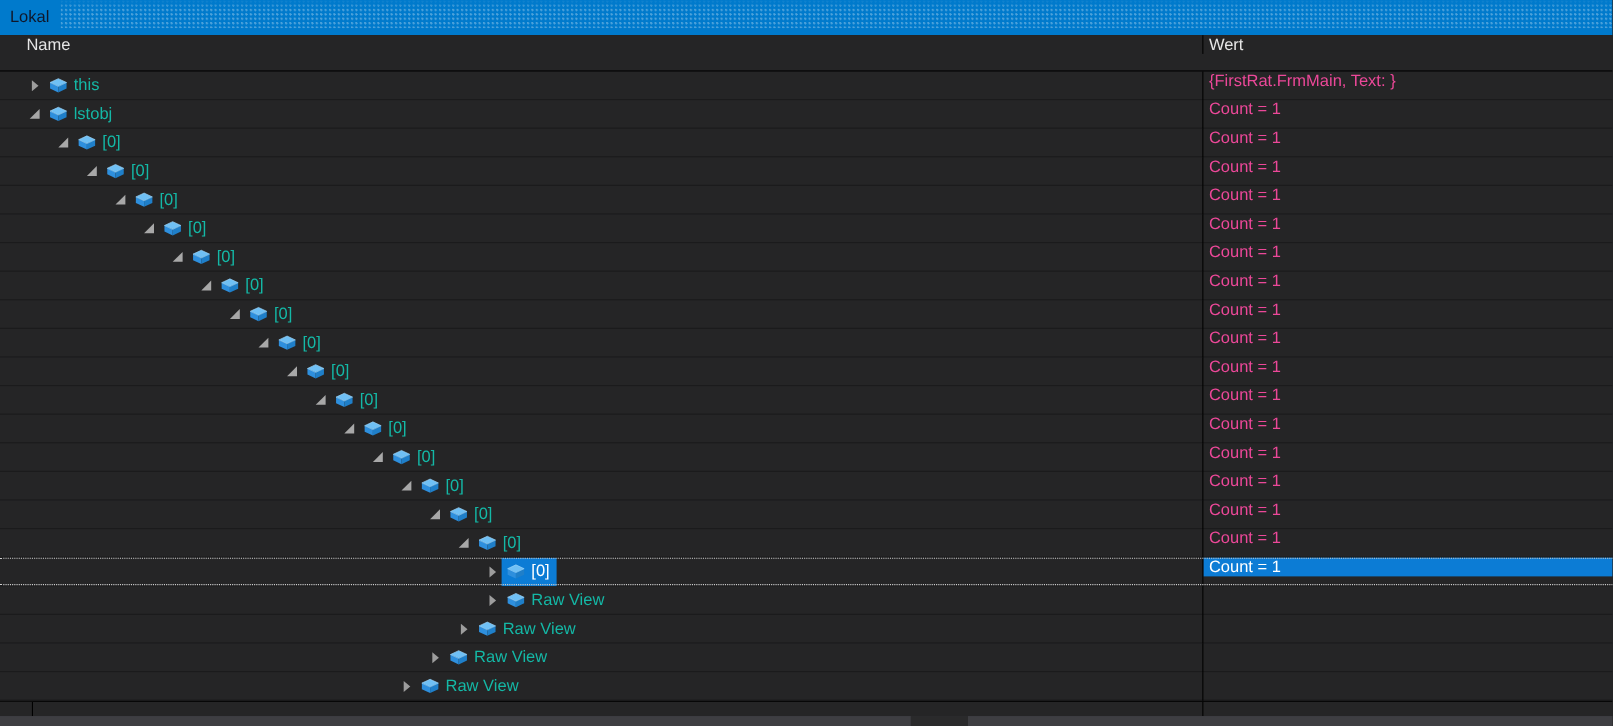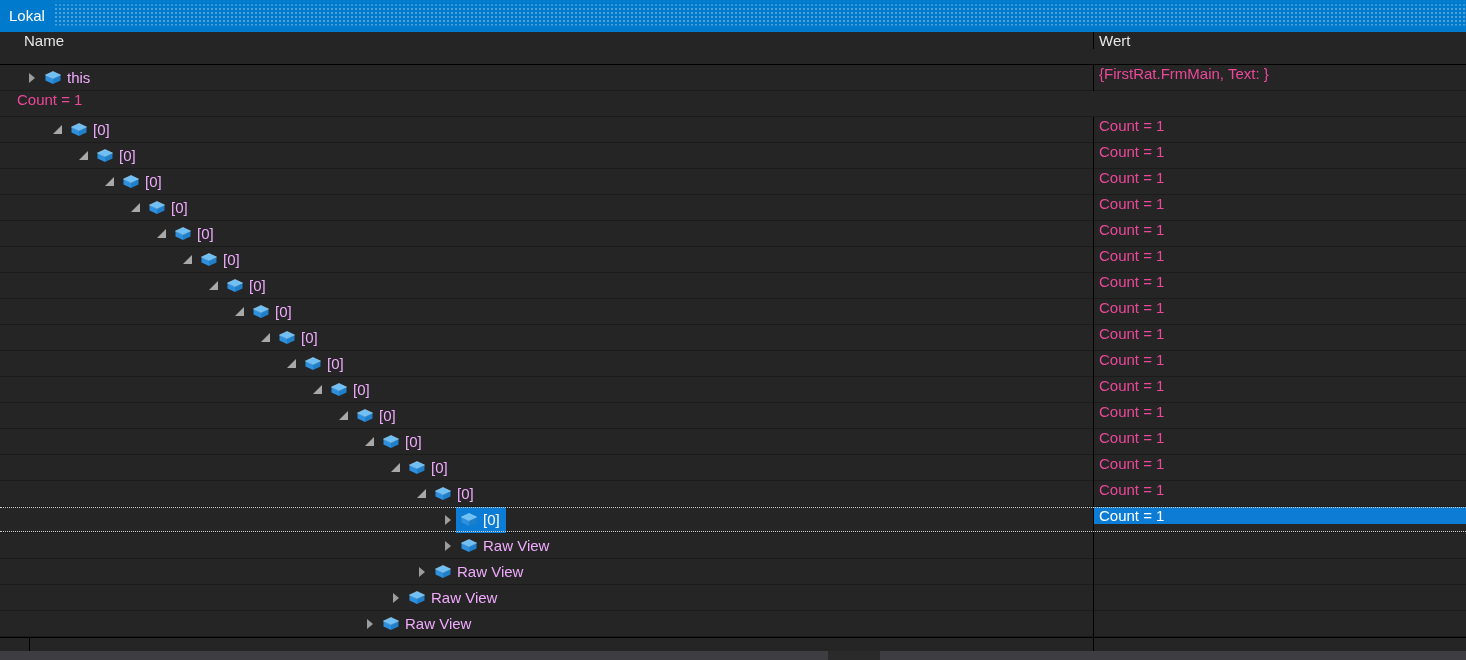--- a/index.html
+++ b/index.html
@@ -13,21 +13,21 @@
   
   #titlebar {
     position: relative;
     height: 32px;
     background: #007acc;
     display: flex;
     align-items: center;
     overflow: hidden;
   }
   #titlebar-label {
-    color: #ffffff;
+    color: #0f172a;
     font-size: 15px;
     padding-left: 9px;
     padding-right: 10px;
     line-height: 32px;
     white-space: nowrap;
     position: relative;
     z-index: 2;
   }
   #titlebar-grip {
     flex: 1 1 auto;
@@ -143,21 +143,21 @@
     width: 18px;
     flex: 0 0 18px;
     height: 26px;
     margin-left: 4px;
     margin-right: 5px;
     position: relative;
   }
   .cube svg { position: absolute; left: 0; top: 5px; }
 
   .node-label {
-    color: #f0abfc;
+    color: #14b8a6;
     font-size: 15px;
     white-space: nowrap;
     line-height: 26px;
     padding-right: 6px;
   }
 
   
   .row.selected .cell-value {
     background: #0c7cd5;
     color: #ffffff;
@@ -239,20 +239,38 @@
                 </svg>
               </div>
               <span class="node-label">this</span>
             </div>
           </div>
         </div>
         <div class="cell-value">{FirstRat.FrmMain, Text: }</div>
       </div>
       <div class="row">
         <div class="gutter"></div>
+        <div class="cell-name">
+          <div class="node" style="padding-left: 12px;">
+            <div class="expander">
+              <span class="tri-expanded"></span>
+            </div>
+            <div class="node-sel">
+              <div class="cube">
+                <svg width="18" height="16" viewBox="0 0 18 16" xmlns="http://www.w3.org/2000/svg">
+                  <polygon points="9,1.5 16.5,5 9,8.5 1.5,5" fill="#6fc0f5"></polygon>
+                  <polygon points="1.5,5 9,8.5 9,14 1.5,10.5" fill="#2e8fdd"></polygon>
+                  <polygon points="16.5,5 9,8.5 9,14 16.5,10.5" fill="#1f7fc9"></polygon>
+                  <polygon points="9,1.5 16.5,5 9,8.5 1.5,5" fill="none" stroke="#9ed6fb" stroke-width="0.6"></polygon>
+                </svg>
+              </div>
+              <span class="node-label">lstobj</span>
+            </div>
+          </div>
+        </div>
         <div class="cell-value">Count = 1</div>
       </div>
       <div class="row">
         <div class="gutter"></div>
         <div class="cell-name">
           <div class="node" style="padding-left: 38px;">
             <div class="expander">
               <span class="tri-expanded"></span>
             </div>
             <div class="node-sel">

